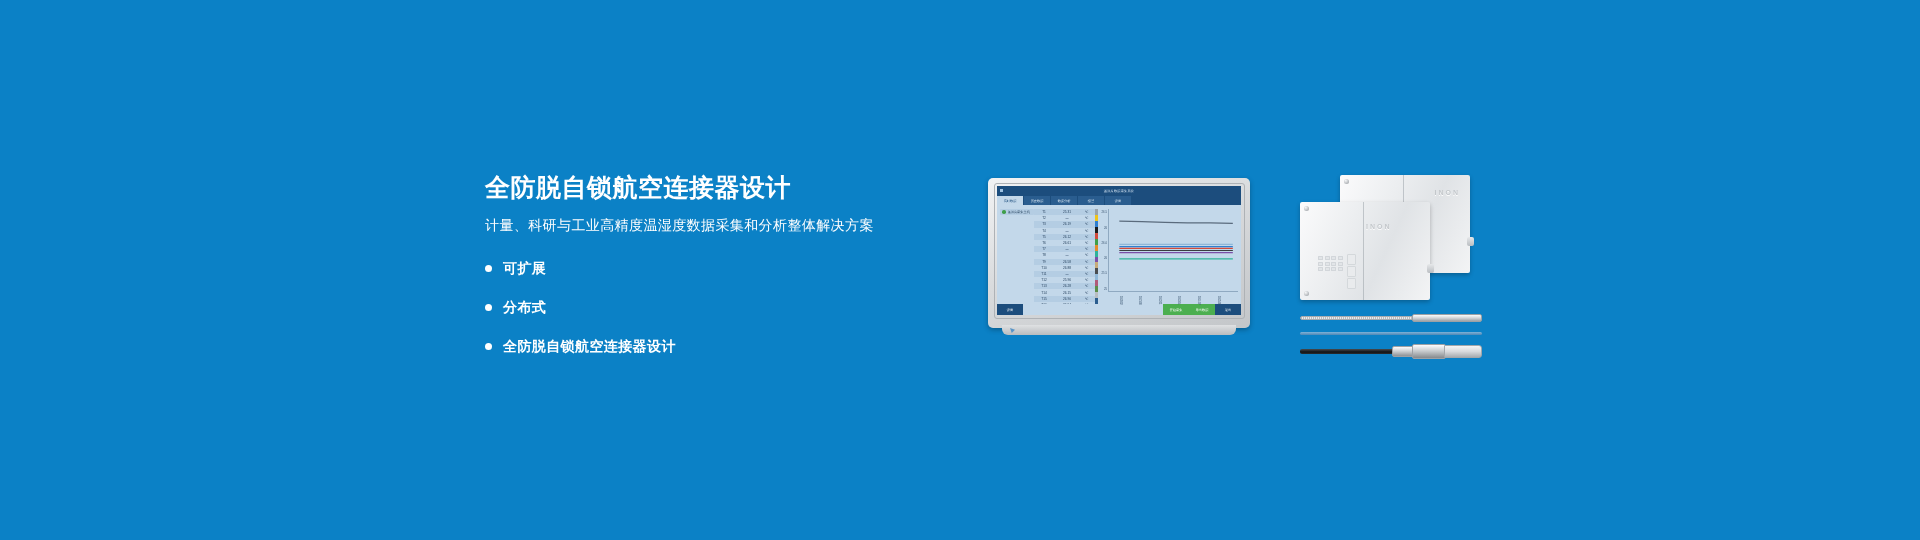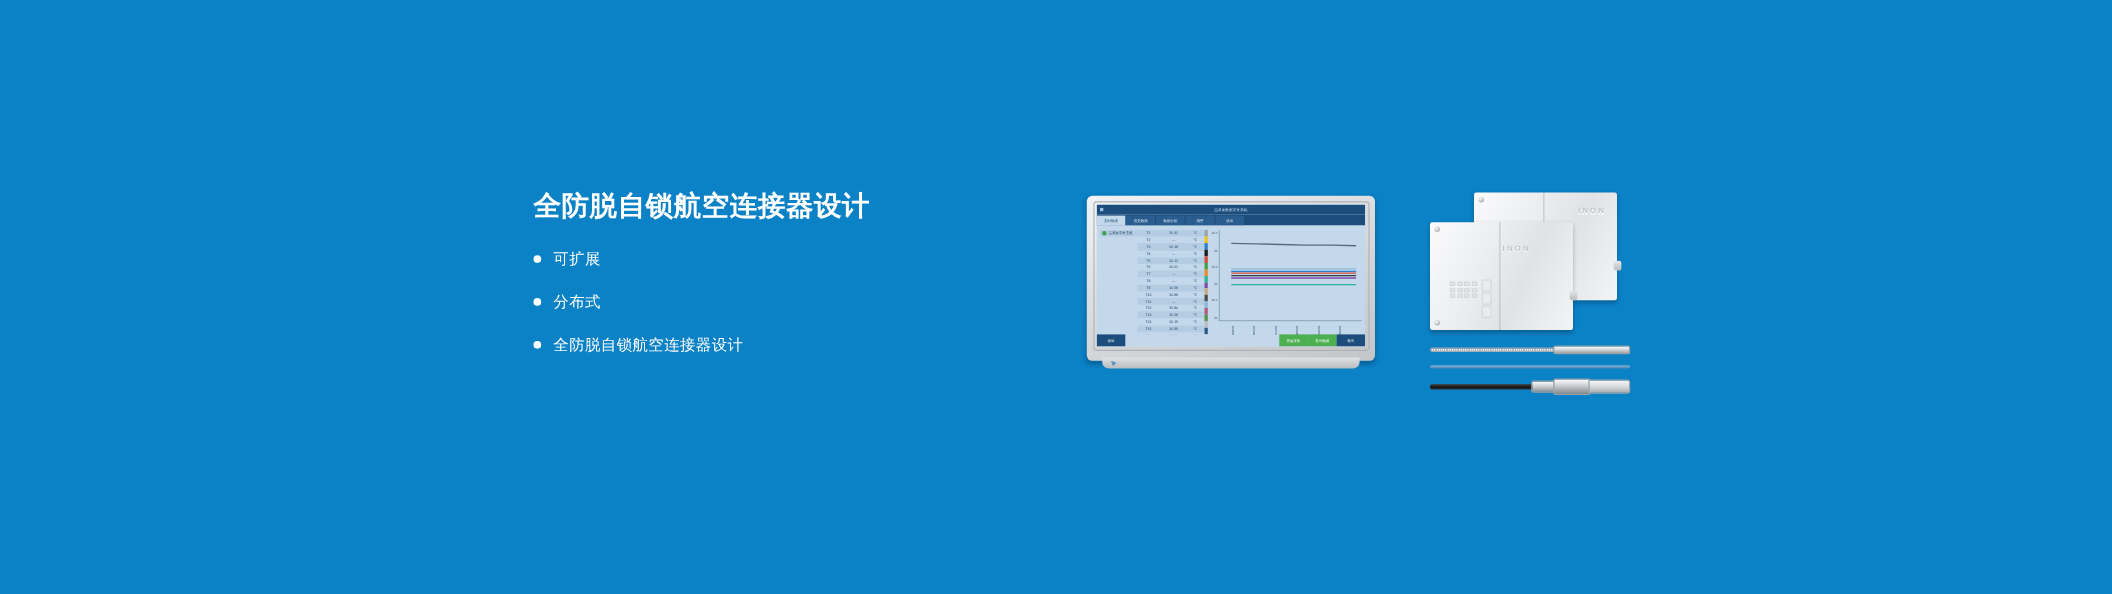--- a/index.html
+++ b/index.html
@@ -46,20 +46,21 @@
   .feature-list {
     margin: 20px 0 0 0;
     padding: 0;
     list-style: none;
   }
   .feature-item {
     display: flex;
     align-items: center;
     height: 26px;
     margin-bottom: 13px;
+    font-weight: bold;
   }
   .feature-dot {
     width: 7px;
     height: 7px;
     border-radius: 50%;
     background: #ffffff;
     flex: 0 0 auto;
     margin-right: 11px;
   }
   .feature-text {
@@ -421,20 +422,21 @@
 </style>
 </head>
 <body>
 
 <div class="banner">
 
   <div class="copy">
 
     <div class="headline">全防脱自锁航空连接器设计</div>
 
+    <div class="subhead">计量、科研与工业高精度温湿度数据采集和分析整体解决方案</div>
 
     <ul class="feature-list">
       <li class="feature-item">
         <span class="feature-dot"></span>
         <span class="feature-text">可扩展</span>
       </li>
       <li class="feature-item">
         <span class="feature-dot"></span>
         <span class="feature-text">分布式</span>
       </li>

